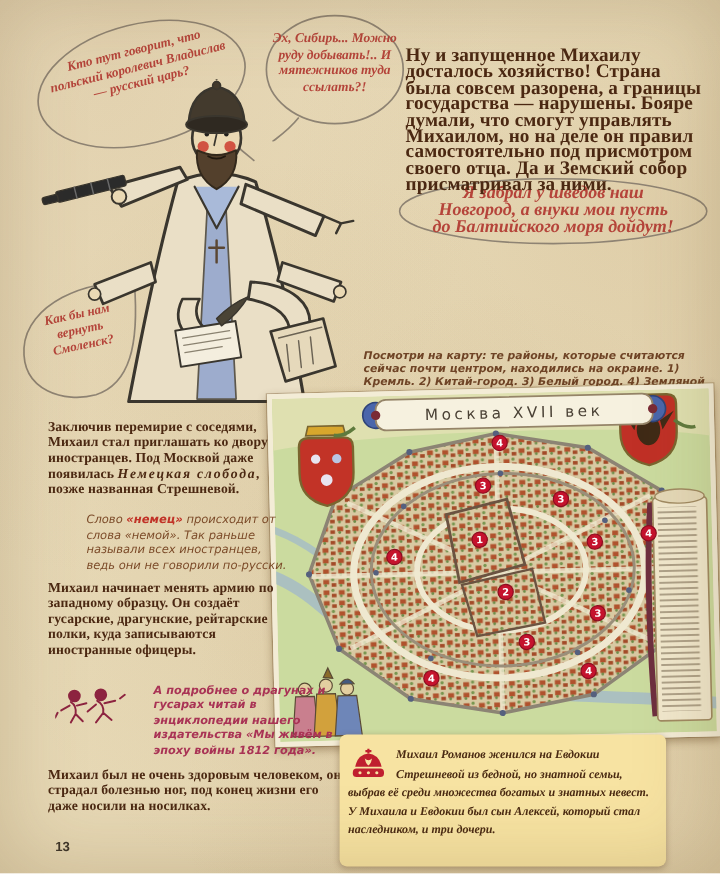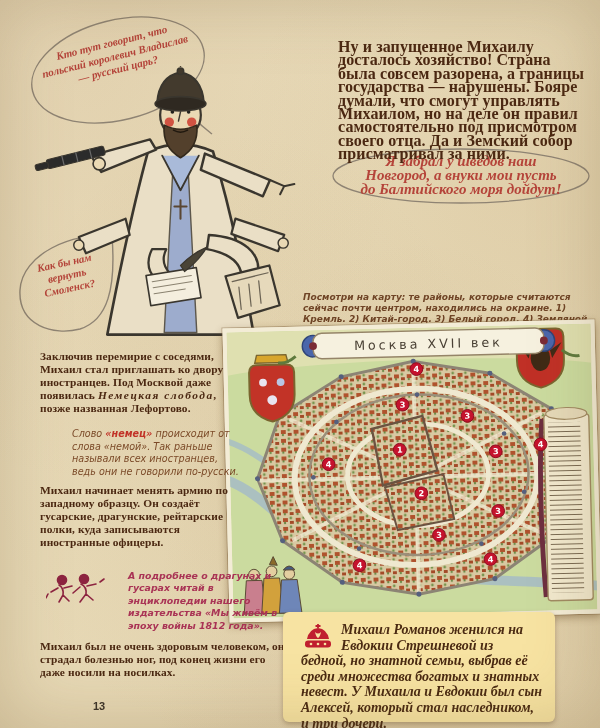--- a/index.html
+++ b/index.html
@@ -33,41 +33,48 @@
   
   #map-wrap{left:226px;top:324px;width:372px;height:294px;transform:rotate(-1.4deg);
     background:#f3ecd6;border:4px solid #f3ecd6;box-sizing:border-box;
     box-shadow:0 3px 8px rgba(90,60,25,.45), 0 0 0 1px rgba(130,100,60,.4);}
   #map-wrap svg{display:block;width:100%;height:100%;}
   .map-title{font-family:"DejaVu Sans", sans-serif;letter-spacing:3px;fill:#4a4135;font-size:13px;}
   .marker-num{fill:#fff;font-family:"DejaVu Sans", sans-serif;font-weight:bold;font-size:8.5px;text-anchor:middle;}
   
   #family-box{left:283px;top:612px;width:272px;height:110px;background:#f7e3a2;
     border-radius:6px;box-shadow:0 2px 5px rgba(90,60,25,.35);
-    padding:10px 13px 0 18px;box-sizing:border-box;
-    color:#4a2a12;font-style:italic;font-weight:bold;font-size:14px;line-height:15.6px;}
+    padding:10px 13px 0 7px;box-sizing:border-box;
+    color:#4a2a12;font-style:italic;font-weight:bold;font-size:10px;line-height:15.6px;}
   #crown-icon{float:left;width:30px;height:26px;margin:1px 8px 2px 2px;}
   
   #page-number{left:46px;top:700px;font-family:"Liberation Sans",sans-serif;
-    font-size:11px;font-weight:bold;color:#3a3228;margin-left:47px;}
+    font-size:11px;font-weight:bold;color:#3a3228;}
   #children-icon{left:46px;top:572px;width:60px;height:42px;}
 </style>
 </head>
 <body>
 
 <div id="page">
 
   <div class="abs" style="left:22px;top:14px;width:192px;height:128px;">
     <svg class="bubble-svg" viewBox="0 0 192 128">
       <ellipse cx="96" cy="56" rx="88" ry="50" transform="rotate(-14 96 56)" fill="none" stroke="#8e8373" stroke-width="1.4"></ellipse>
       <path d="M162,94 C172,106 180,112 190,120" fill="none" stroke="#8e8373" stroke-width="1.4"></path>
     </svg>
     <div class="bubble-text" style="position:absolute;left:18px;top:22px;width:150px;font-size:11px;line-height:13.5px;transform:rotate(-14deg);">Кто тут говорит, что польский королевич Владислав — русский царь?</div>
   </div>
 
+  <div class="abs" style="left:219px;top:10px;width:120px;height:108px;">
+    <svg class="bubble-svg" viewBox="0 0 120 108">
+      <ellipse cx="60" cy="48" rx="57" ry="45" fill="none" stroke="#8e8373" stroke-width="1.4"></ellipse>
+      <path d="M30,88 C22,98 16,102 8,108" fill="none" stroke="#8e8373" stroke-width="1.4"></path>
+    </svg>
+    <div class="bubble-text" style="position:absolute;left:8px;top:16px;width:104px;font-size:11.2px;line-height:13.6px;">Эх, Сибирь... Можно руду добывать!.. И мятежников туда ссылать?!</div>
+  </div>
 
   <div class="abs" style="left:330px;top:146px;width:262px;height:60px;">
     <svg class="bubble-svg" viewBox="0 0 262 60">
       <ellipse cx="131" cy="30" rx="128" ry="27" fill="none" stroke="#8e8373" stroke-width="1.3"></ellipse>
     </svg>
     <div class="bubble-text" style="position:absolute;left:26px;top:8px;width:210px;font-size:15px;line-height:14px;">Я забрал у шведов наш Новгород, а внуки мои пусть до Балтийского моря дойдут!</div>
   </div>
 
   <div class="abs" style="left:12px;top:230px;width:108px;height:106px;">
     <svg class="bubble-svg" viewBox="0 0 108 106">
@@ -283,21 +290,21 @@
             <text class="marker-num" y="3">4</text>
           </g>
         <g transform="translate(264,238)">
             <circle r="6.5" fill="#c5122d" stroke="#8e0c20"></circle>
             <text class="marker-num" y="3">4</text>
           </g>
       </g>
     </svg>
   </div>
 
-  <div class="abs para lcol" style="top:350px;"><span>Заключив перемирие с соседями, Михаил стал приглашать ко двору иностранцев. Под Москвой даже появилась </span><span class="slaboda">Немецкая слобода,</span><span> позже названная Лефортово.</span></div>
+  <div class="abs para lcol" style="top:350px;"><span>Заключив перемирие с соседями, Михаил стал приглашать ко двору иностранцев. Под Москвой даже появилась </span><span class="slaboda">Немецкая слобода,</span><span> позже названная Стрешневой.</span></div>
 
   <div class="abs para lcol" style="top:484px;">Михаил начинает менять армию по западному образцу. Он создаёт гусарские, драгунские, рейтарские полки, куда записываются иностранные офицеры.</div>
 
   <div class="abs hand note-nemets"><span>Слово </span><span class="red">«немец»</span><span> происходит от слова «немой». Так раньше называли всех иностранцев, ведь они не говорили по-русски.</span></div>
 
   <svg id="children-icon" class="abs" viewBox="0 0 60 42">
     <g fill="#8d2440" stroke="#8d2440" stroke-width="1.6" stroke-linecap="round">
       <circle cx="16" cy="8" r="4.5"></circle>
       <path d="M13,13 Q18,16 17,23 L13,30 M17,23 L23,29 M12,16 L5,20 M18,16 L26,14" fill="none"></path>
       <circle cx="38" cy="7" r="4.5"></circle>

